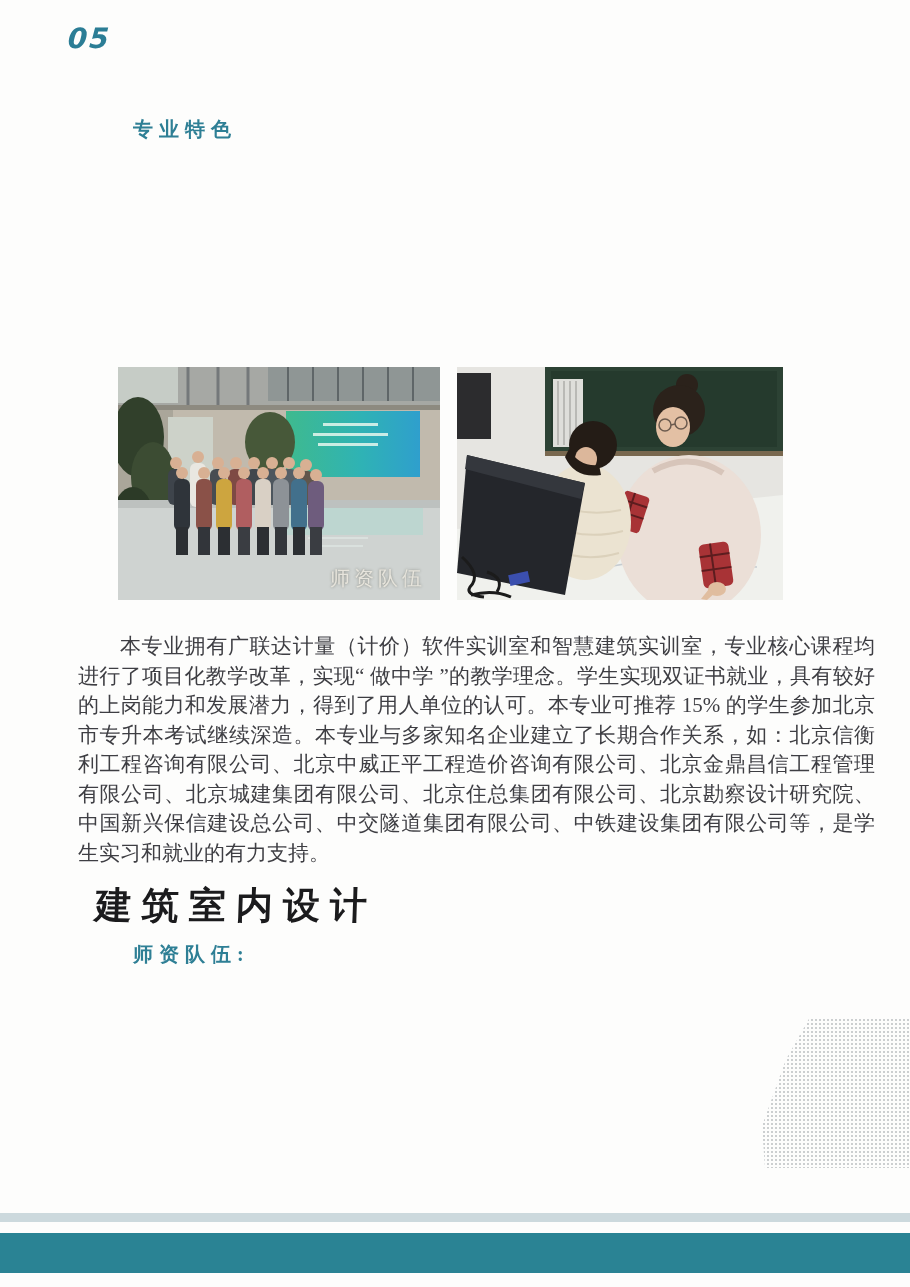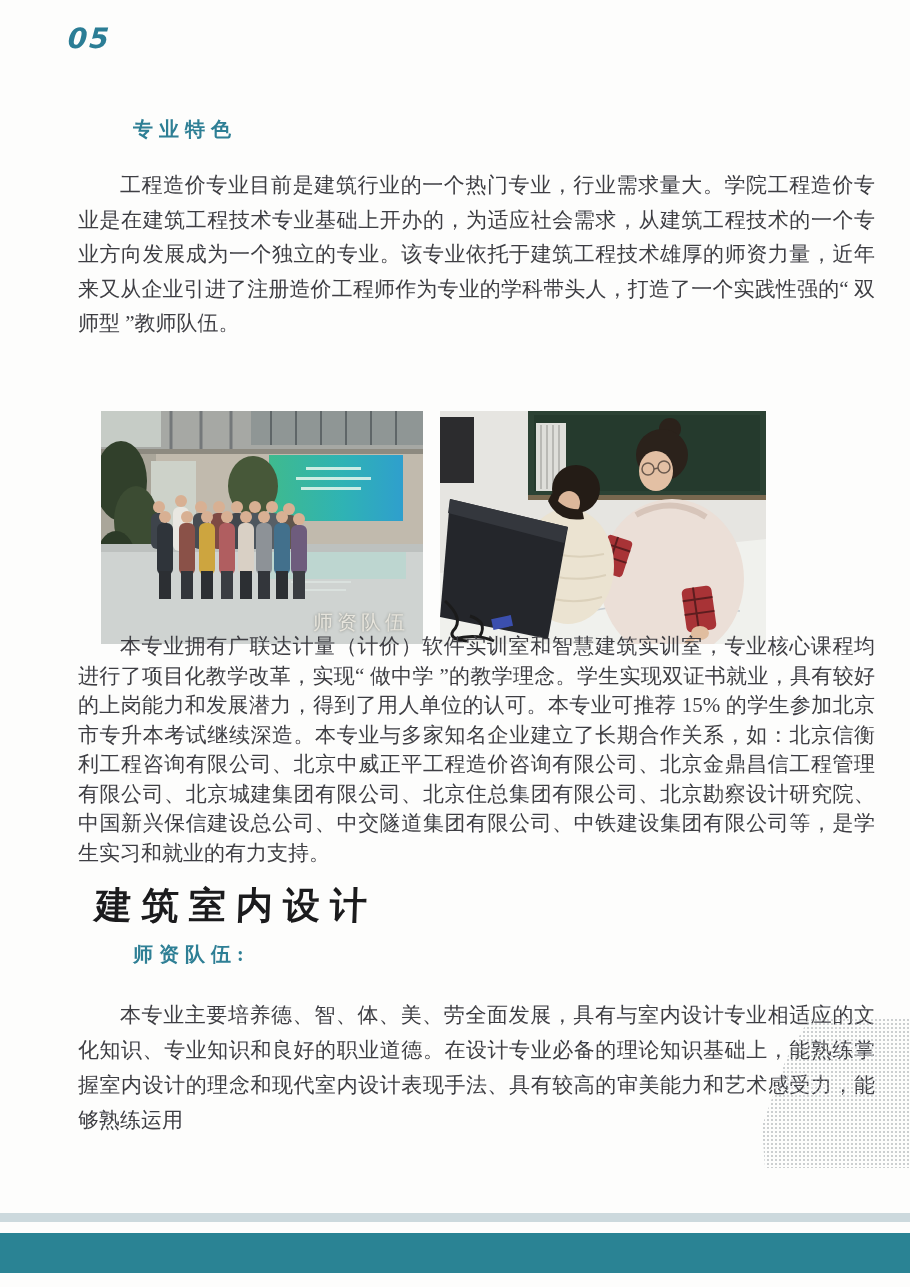--- a/index.html
+++ b/index.html
@@ -20,21 +20,21 @@
   }
   #features-heading{left:133px;top:116px;}
   #objectives-heading{left:133px;top:941px;}
   .body-para{
     position:absolute;margin:0;left:78px;width:797px;
     font-size:21px;color:#3e3e43;text-align:justify;text-indent:2em;
   }
   #para-1{top:168px;line-height:34.5px;}
   #para-2{top:632px;line-height:29.5px;}
   #para-3{top:998px;line-height:35px;}
-  .photo-row{position:absolute;left:101px;top:367px;width:666px;height:233px;margin-top:44px;}
+  .photo-row{position:absolute;left:118px;top:367px;width:666px;height:233px;}
   .photo{position:absolute;margin:0;top:0;overflow:hidden;}
   .photo svg{display:block;}
   #photo-left{left:0;width:322px;height:233px;}
   #photo-right{left:339px;width:326px;height:233px;}
   .photo-caption{
     position:absolute;right:14px;bottom:8px;
     font-size:20px;letter-spacing:4px;color:#e9e6dd;opacity:.92;
     text-shadow:0 0 3px rgba(90,90,80,.7);
   }
   .black-title{
@@ -53,21 +53,20 @@
 </style>
 </head>
 <body>
 
 <div class="page">
 
   <div class="page-number">05</div>
 
   <h3 class="teal-heading" id="features-heading">专业特色</h3>
 
-  <p class="body-para" id="para-1">工程造价专业目前是建筑行业的一个热门专业，行业需求量大。学院工程造价专业是在建筑工程技术专业基础上开办的，为适应社会需求，从建筑工程技术的一个专业方向发展成为一个独立的专业。该专业依托于建筑工程技术雄厚的师资力量，近年来又从企业引进了注册造价工程师作为专业的学科带头人，打造了一个实践性强的“ 双师型 ”教师队伍。</p>
 
   <div class="photo-row">
 
     <figure class="photo" id="photo-left">
       <svg viewBox="0 0 322 233" width="322" height="233">
         <defs>
           <linearGradient id="scr" x1="0" y1="0" x2="1" y2="0">
             <stop offset="0" stop-color="#3fba8e"></stop>
               <stop offset="0.55" stop-color="#2fb3b4"></stop>
               <stop offset="1" stop-color="#2f9fcd"></stop>
@@ -236,19 +235,18 @@
     </figure>
 
   </div>
 
   <p class="body-para" id="para-2">本专业拥有广联达计量（计价）软件实训室和智慧建筑实训室，专业核心课程均进行了项目化教学改革，实现“ 做中学 ”的教学理念。学生实现双证书就业，具有较好的上岗能力和发展潜力，得到了用人单位的认可。本专业可推荐 15% 的学生参加北京市专升本考试继续深造。本专业与多家知名企业建立了长期合作关系，如：北京信衡利工程咨询有限公司、北京中威正平工程造价咨询有限公司、北京金鼎昌信工程管理有限公司、北京城建集团有限公司、北京住总集团有限公司、北京勘察设计研究院、中国新兴保信建设总公司、中交隧道集团有限公司、中铁建设集团有限公司等，是学生实习和就业的有力支持。</p>
 
   <h2 class="black-title">建筑室内设计</h2>
 
   <h3 class="teal-heading" id="objectives-heading">师资队伍:</h3>
 
-  <p class="body-para" id="para-3">本专业主要培养德、智、体、美、劳全面发展，具有与室内设计专业相适应的文化知识、专业知识和良好的职业道德。在设计专业必备的理论知识基础上，能熟练掌握室内设计的理念和现代室内设计表现手法、具有较高的审美能力和艺术感受力，能够熟练运用</p>
 
   <div class="fold-shadow"></div>
   <div class="bottom-light-bar"></div>
   <div class="bottom-teal-bar"></div>
 
 </div>
 
 </body></html>

